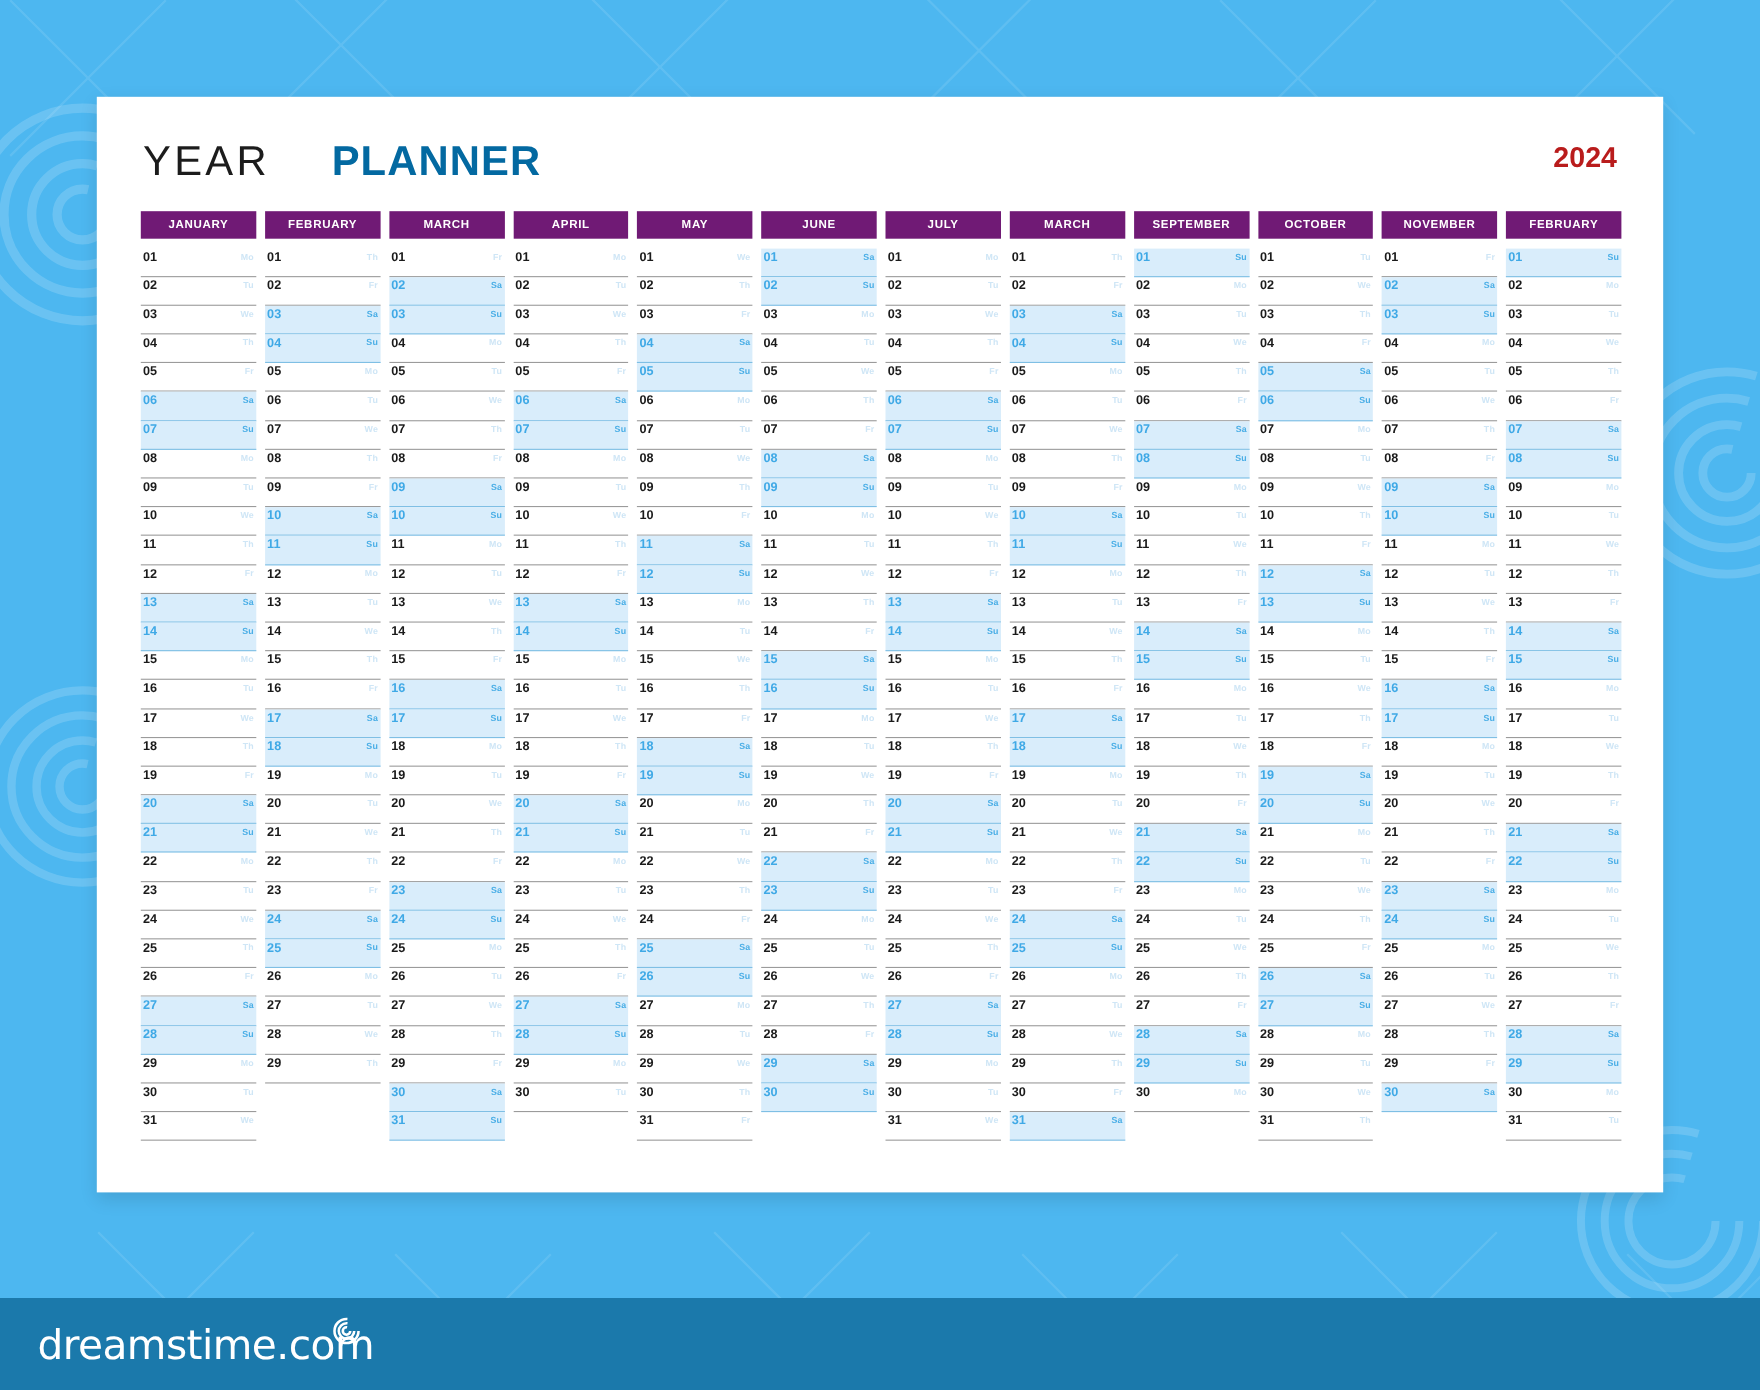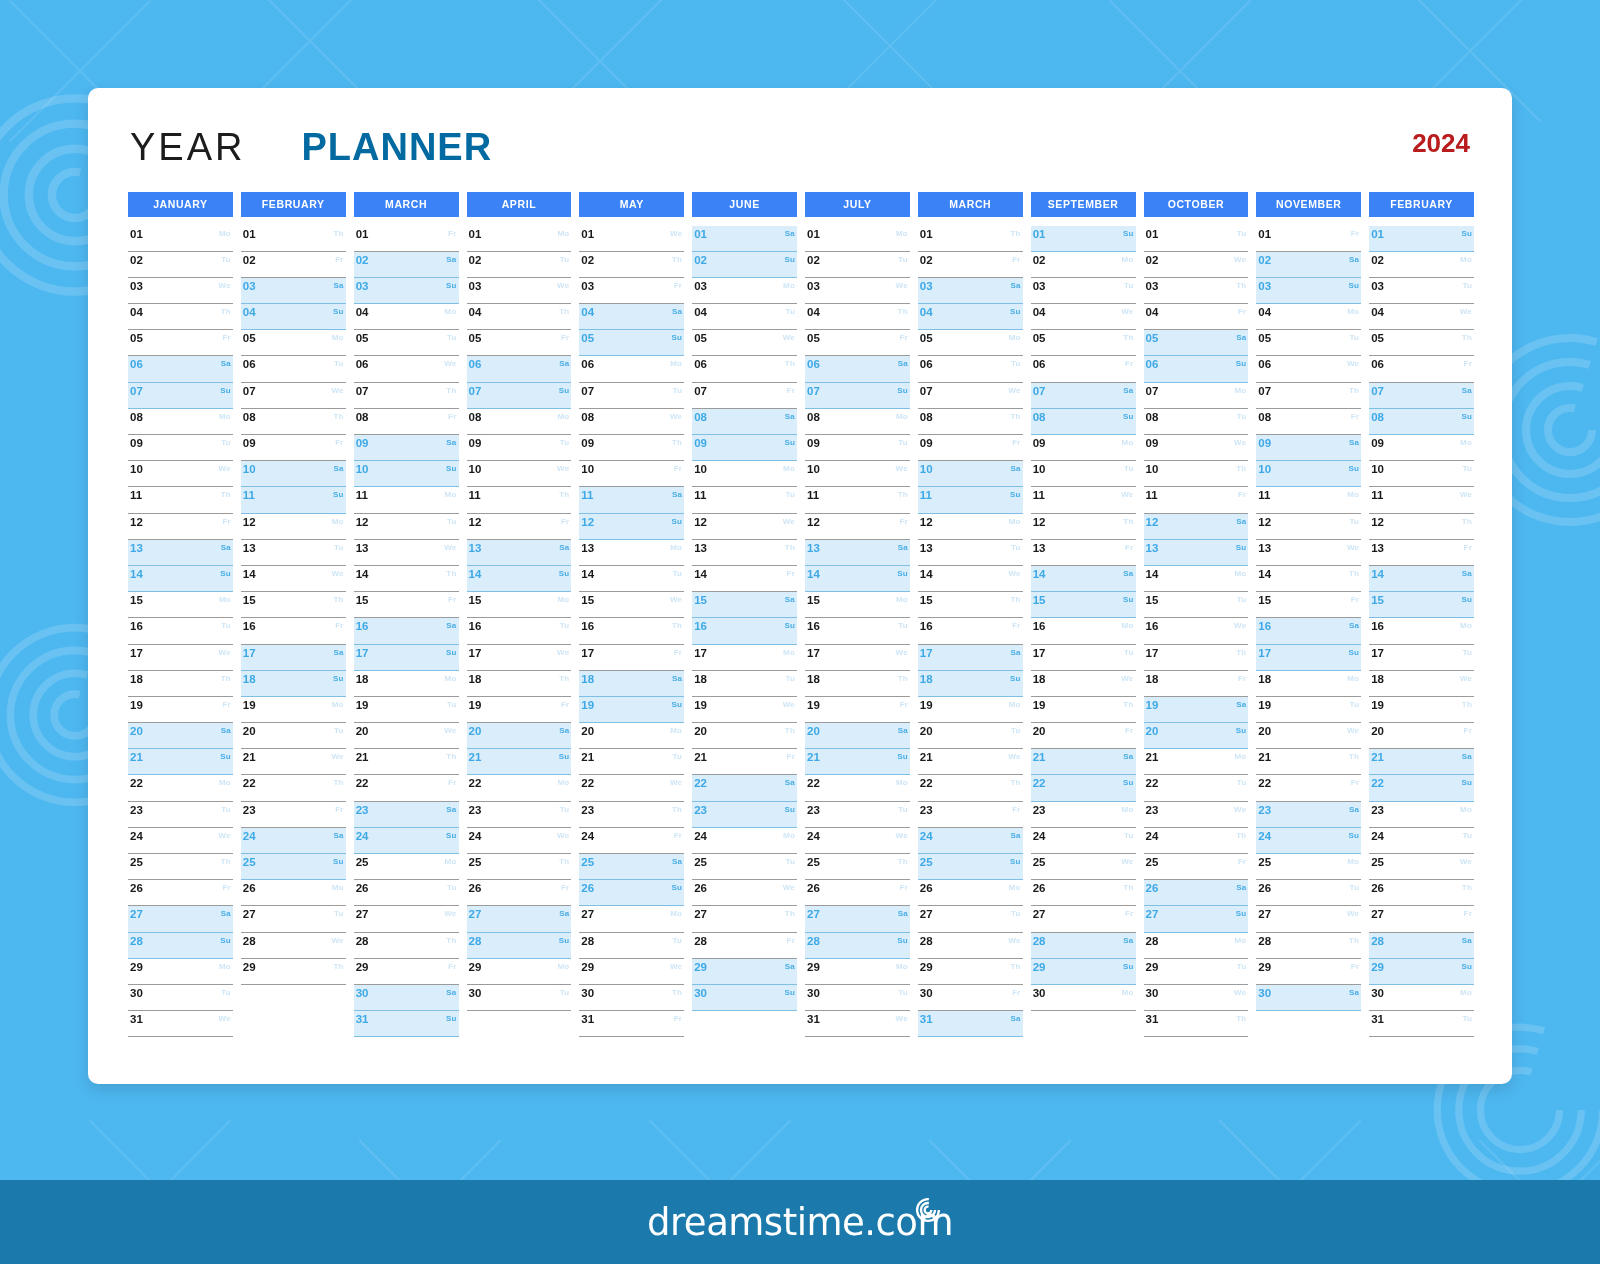--- a/index.html
+++ b/index.html
@@ -42,21 +42,20 @@
 
   
   #poster {
     position: absolute;
     left: 88px;
     top: 88px;
     width: 1424px;
     height: 996px;
     background: #ffffff;
     box-shadow: 0 6px 16px rgba(0,0,0,0.12);
-    border-radius: 10px;
   }
 
   
   #title-row {
     position: absolute;
     left: 42px;
     top: 38px;
     right: 42px;
     height: 54px;
   }
@@ -99,21 +98,21 @@
     grid-template-columns: repeat(12, 1fr);
     column-gap: 8px;
   }
 
   .month-col {
     display: flex;
     flex-direction: column;
   }
 
   .month-header {
-    background: #3b82f6;
+    background: #701a75;
     color: #ffffff;
     font-size: 10.5px;
     font-weight: 700;
     letter-spacing: 0.6px;
     text-align: center;
     padding: 7px 0 7px;
     line-height: 1;
     margin-bottom: 9px;
     white-space: nowrap;
     overflow: hidden;
@@ -157,21 +156,21 @@
   
   #footer-bar {
     position: absolute;
     left: 0;
     bottom: 0;
     width: 1600px;
     height: 84px;
     background: #1b79ab;
     display: flex;
     align-items: center;
-    justify-content: center;
+    justify-content: space-between;
     padding: 0 34px;
   }
   #footer-logo {
     display: flex;
     align-items: center;
     gap: 3px;
     position: relative;
   }
   #footer-logo-text {
     font-size: 37px;

